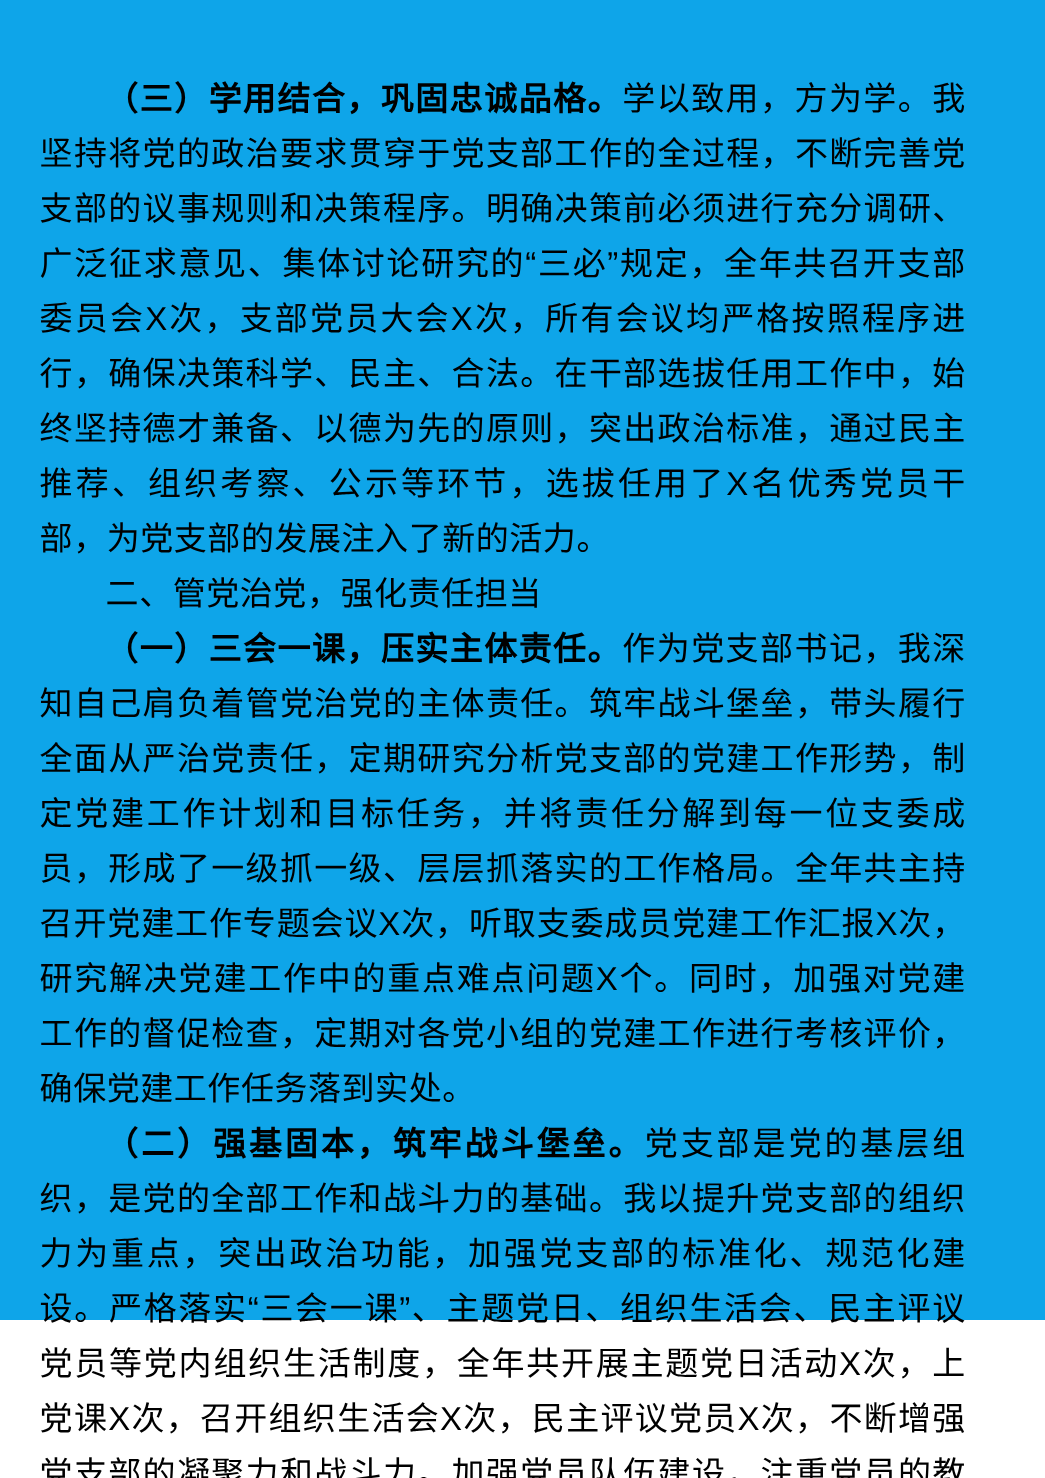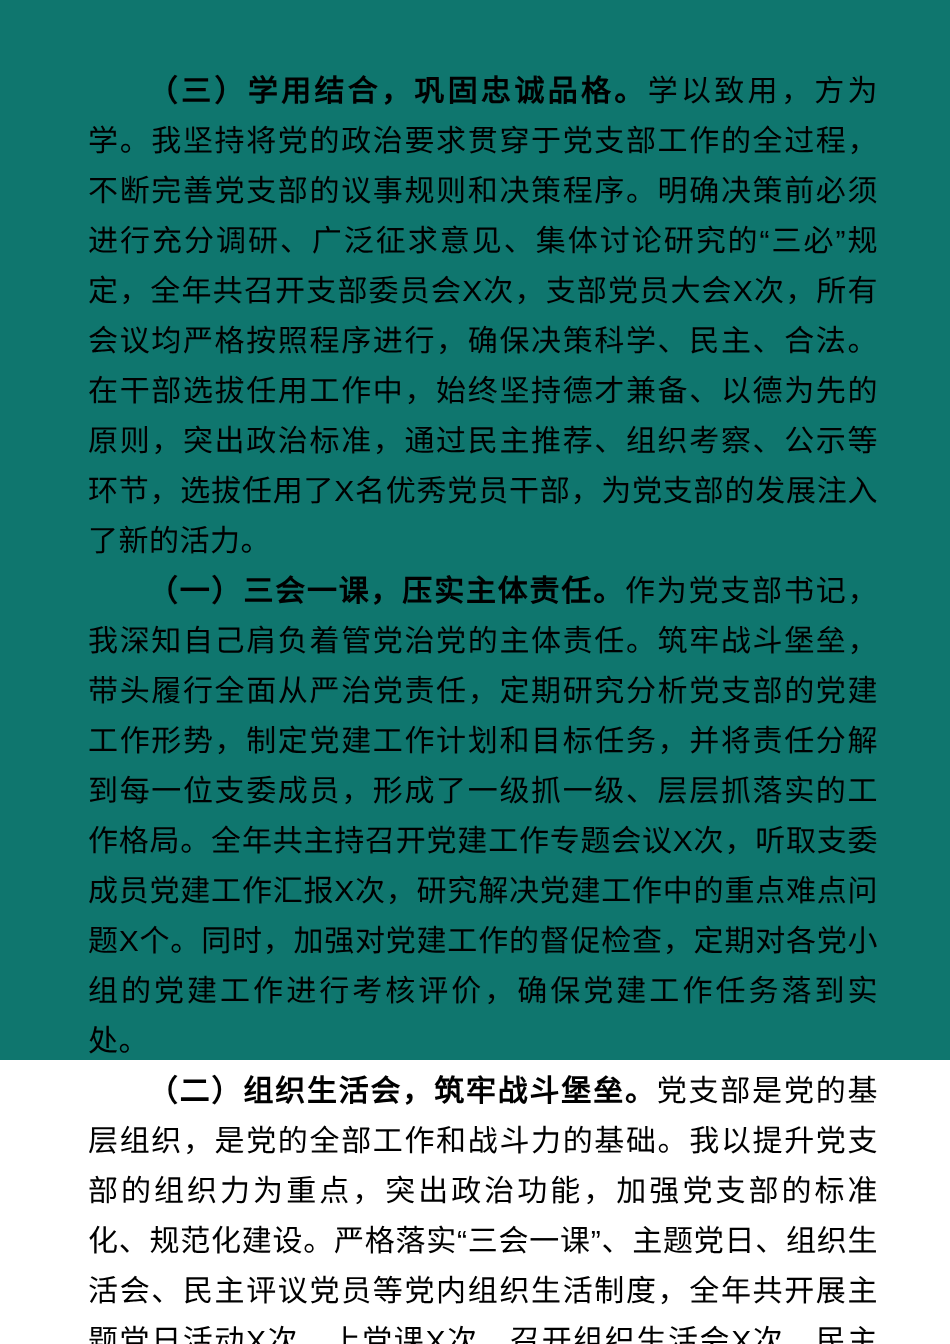--- a/index.html
+++ b/index.html
@@ -10,23 +10,23 @@
   body {
     width: 950px;
     height: 1344px;
     overflow: hidden;
     font-family: "Liberation Sans", "DejaVu Sans", sans-serif;
     color: #000000;
   }
   .page {
     box-sizing: border-box;
     width: 950px;
-    height: 1060px;
-    background: #0f766e;
-    padding: 66px 72px 30px 88px;
+    height: 1200px;
+    background: #0ea5e9;
+    padding: 66px 72px 30px 36px;
   }
   .para {
     margin: 0;
     font-size: 30px;
     line-height: 50px;
     text-align: justify;
     text-justify: inter-ideograph;
     text-indent: 2em;
     letter-spacing: 0.5px;
     word-break: break-all;
@@ -38,18 +38,19 @@
     font-weight: 400;
   }
 </style>
 </head>
 <body>
 
 <div class="page">
 
   <p class="para"><span class="lead">（三）学用结合，巩固忠诚品格。</span><span>学以致用，方为学。我坚持将党的政治要求贯穿于党支部工作的全过程，不断完善党支部的议事规则和决策程序。明确决策前必须进行充分调研、广泛征求意见、集体讨论研究的“三必”规定，全年共召开支部委员会X次，支部党员大会X次，所有会议均严格按照程序进行，确保决策科学、民主、合法。在干部选拔任用工作中，始终坚持德才兼备、以德为先的原则，突出政治标准，通过民主推荐、组织考察、公示等环节，选拔任用了X名优秀党员干部，为党支部的发展注入了新的活力。</span></p>
 
+  <p class="para section-heading">二、管党治党，强化责任担当</p>
 
   <p class="para"><span class="lead">（一）三会一课，压实主体责任。</span><span>作为党支部书记，我深知自己肩负着管党治党的主体责任。筑牢战斗堡垒，带头履行全面从严治党责任，定期研究分析党支部的党建工作形势，制定党建工作计划和目标任务，并将责任分解到每一位支委成员，形成了一级抓一级、层层抓落实的工作格局。全年共主持召开党建工作专题会议X次，听取支委成员党建工作汇报X次，研究解决党建工作中的重点难点问题X个。同时，加强对党建工作的督促检查，定期对各党小组的党建工作进行考核评价，确保党建工作任务落到实处。</span></p>
 
-  <p class="para"><span class="lead">（二）组织生活会，筑牢战斗堡垒。</span><span>党支部是党的基层组织，是党的全部工作和战斗力的基础。我以提升党支部的组织力为重点，突出政治功能，加强党支部的标准化、规范化建设。严格落实“三会一课”、主题党日、组织生活会、民主评议党员等党内组织生活制度，全年共开展主题党日活动X次，上党课X次，召开组织生活会X次，民主评议党员X次，不断增强党支部的凝聚力和战斗力。加强党员队伍建设，注重党员的教育培养和管理，通过开展党员培训、志愿服务、岗位练兵等活动，提高党员的综合素</span></p>
+  <p class="para"><span class="lead">（二）强基固本，筑牢战斗堡垒。</span><span>党支部是党的基层组织，是党的全部工作和战斗力的基础。我以提升党支部的组织力为重点，突出政治功能，加强党支部的标准化、规范化建设。严格落实“三会一课”、主题党日、组织生活会、民主评议党员等党内组织生活制度，全年共开展主题党日活动X次，上党课X次，召开组织生活会X次，民主评议党员X次，不断增强党支部的凝聚力和战斗力。加强党员队伍建设，注重党员的教育培养和管理，通过开展党员培训、志愿服务、岗位练兵等活动，提高党员的综合素</span></p>
 
 </div>
 
 </body></html>

